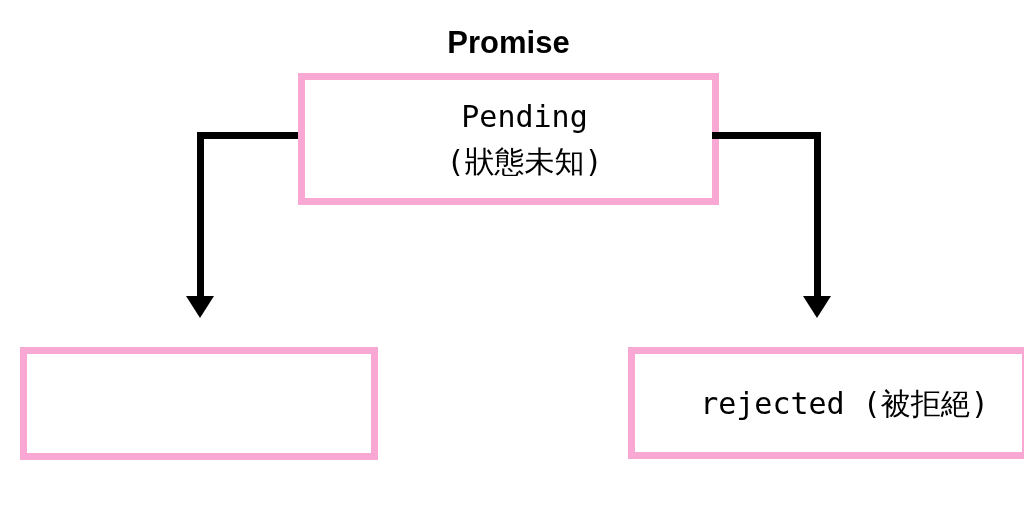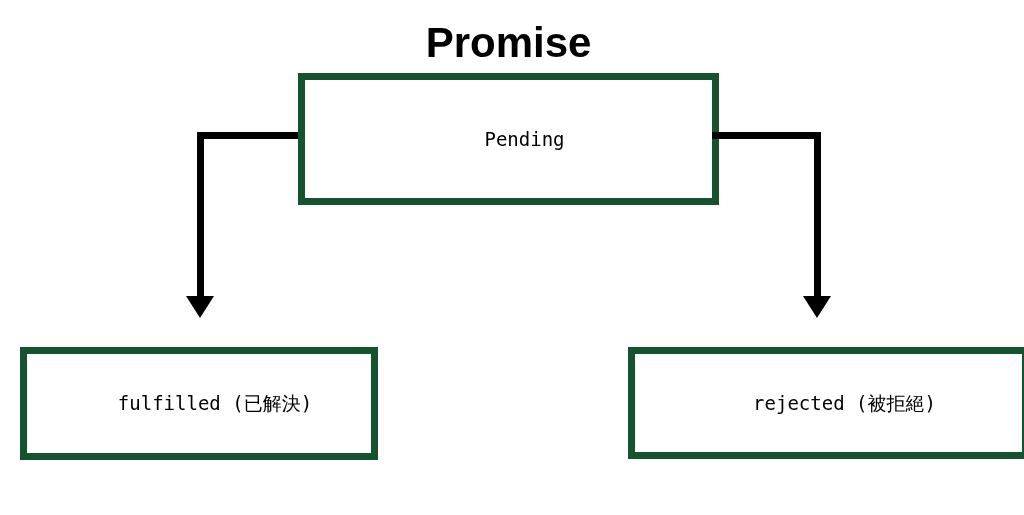--- a/index.html
+++ b/index.html
@@ -14,33 +14,33 @@
     overflow: hidden;
   }
   .diagram-title {
     position: absolute;
     left: 298px;
     top: 26px;
     width: 421px;
     text-align: center;
     font-family: "Liberation Sans", sans-serif;
     font-weight: bold;
-    font-size: 42px;
+    font-size: 31px;
     line-height: 34px;
     white-space: nowrap;
   }
   .node {
     position: absolute;
-    border: 7px solid #14532d;
+    border: 7px solid #f9a8d4;
     background: #ffffff;
     display: flex;
     flex-direction: column;
     align-items: center;
     justify-content: center;
-    font-size: 19px;
+    font-size: 30px;
     text-align: center;
     padding-left: 32px;
   }
   .node .line {
     line-height: 45px;
     white-space: nowrap;
   }
   #pending-node   { left: 298px; top: 73px;  width: 421px; height: 132px; }
   #fulfilled-node { left: 20px;  top: 347px; width: 358px; height: 113px; }
   #rejected-node  { left: 628px; top: 347px; width: 401px; height: 112px; }
@@ -66,31 +66,31 @@
 </style>
 </head>
 <body>
 
 <div class="canvas">
 
   <div class="diagram-title">Promise</div>
 
   <div class="node" id="pending-node">
     <div class="line">Pending</div>
+    <div class="line">(狀態未知)</div>
   </div>
 
   <div class="hline left-h"></div>
   <div class="vline left-v"></div>
   <div class="arrowhead left-a"></div>
 
   <div class="hline right-h"></div>
   <div class="vline right-v"></div>
   <div class="arrowhead right-a"></div>
 
   <div class="node" id="fulfilled-node">
-    <div class="line">fulfilled (已解決)</div>
   </div>
 
   <div class="node" id="rejected-node">
     <div class="line">rejected (被拒絕)</div>
   </div>
 
 </div>
 
 </body></html>

